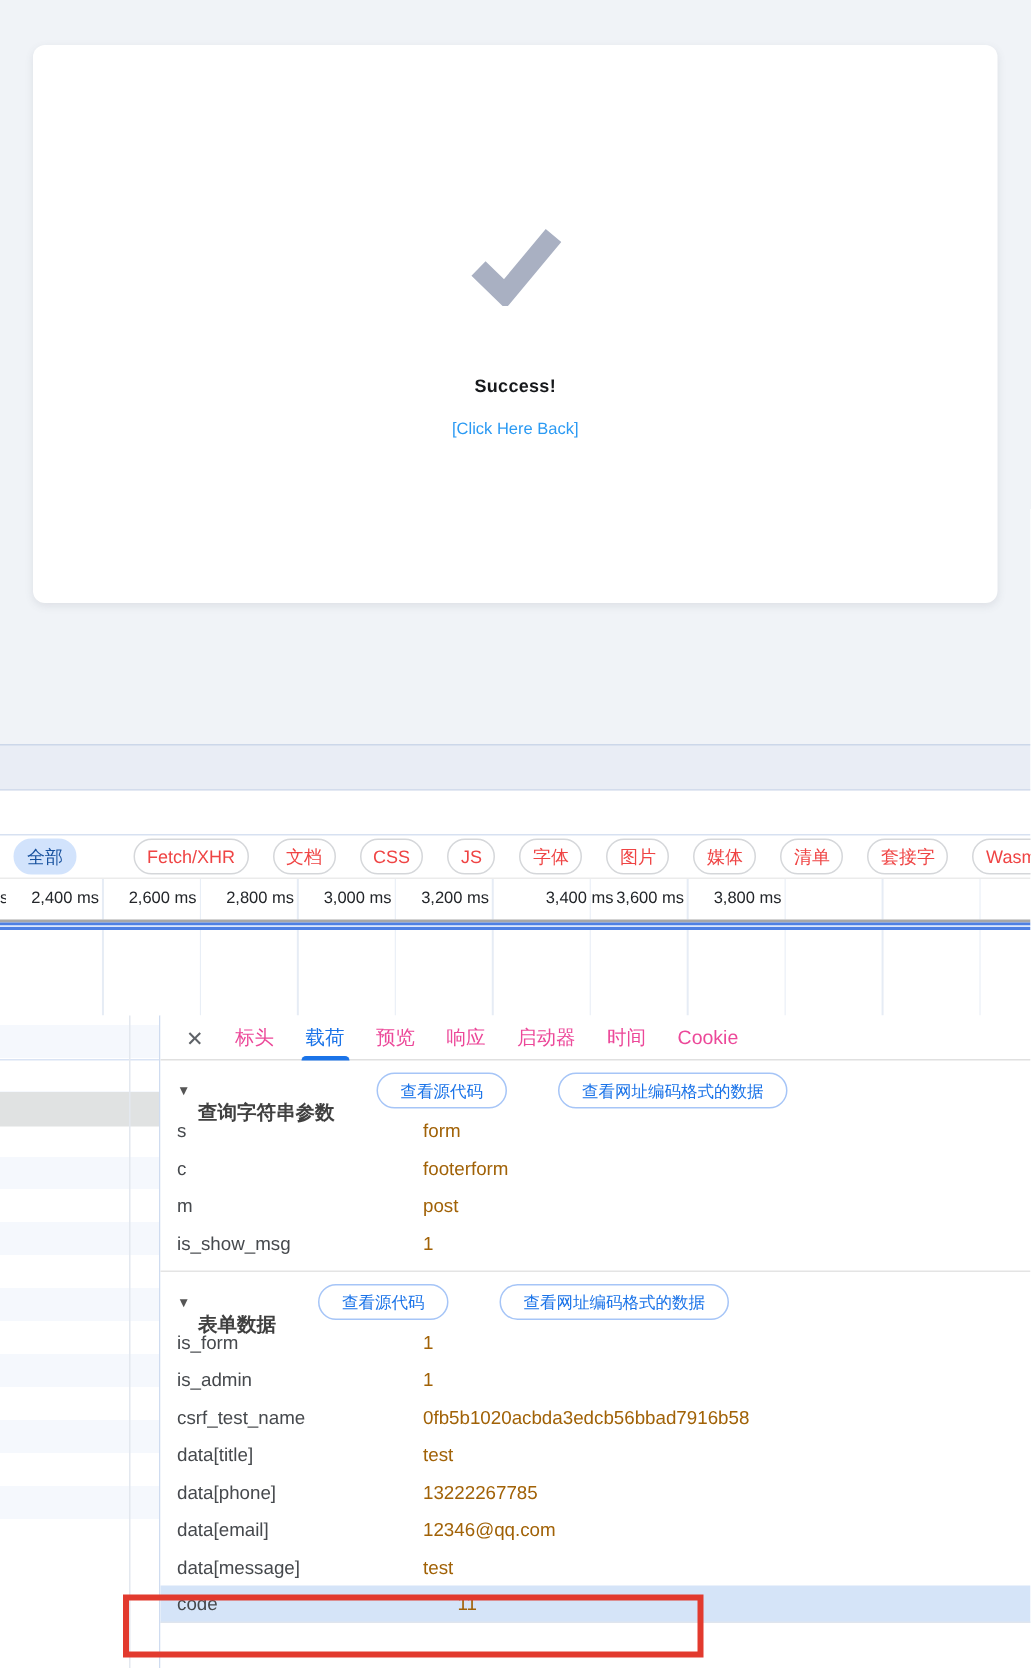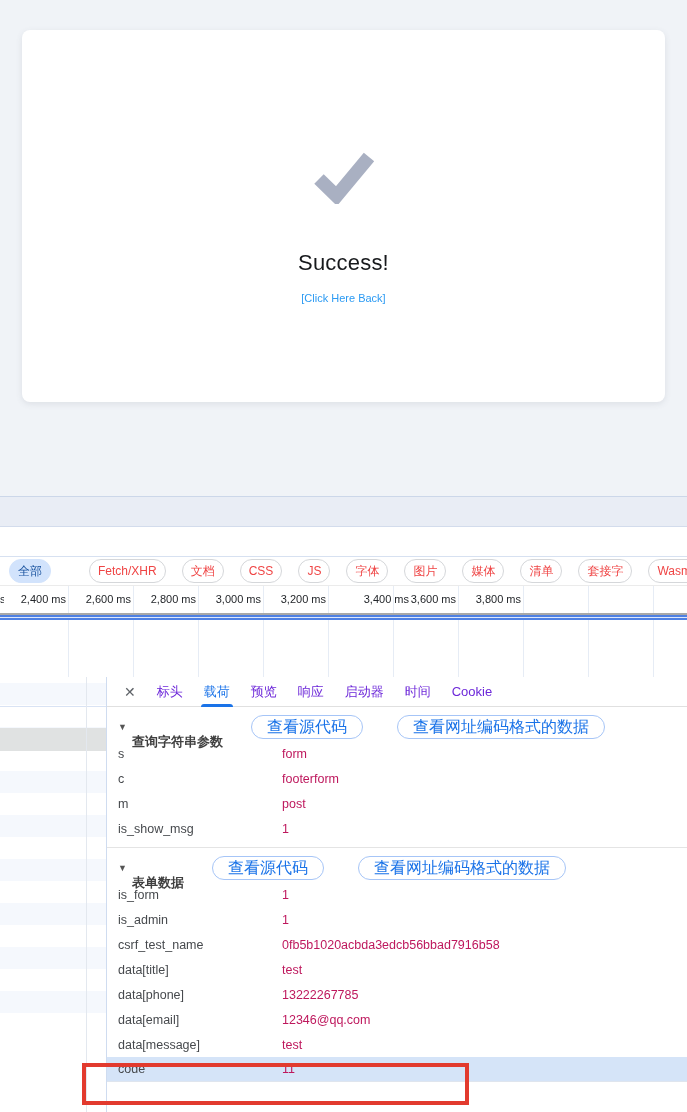--- a/index.html
+++ b/index.html
@@ -9,21 +9,21 @@
     -webkit-font-smoothing:antialiased;
   }
   
   .success-area{position:absolute;top:0;left:0;width:687px;height:496px;background:#f0f3f7;}
   .success-card{
     position:absolute;left:22px;top:30px;width:643px;height:372px;background:#fff;
     border-radius:8px;box-shadow:0 2px 6px rgba(80,90,110,.12);
     display:flex;flex-direction:column;align-items:center;
   }
   .check-icon{margin-top:118px;}
-  .success-title{margin-top:46px;font-size:22px;font-weight:normal;color:#17191c;letter-spacing:.2px;text-align:center;}
+  .success-title{margin-top:46px;font-size:12px;font-weight:bold;color:#17191c;letter-spacing:.2px;text-align:center;}
   .back-link{margin-top:16px;font-size:11px;color:#2b9af3;cursor:pointer;text-decoration:none;}
   .band{position:absolute;top:496px;left:0;width:687px;height:31px;background:#e9edf5;
         border-top:1px solid #ccd7e9;border-bottom:1px solid #d3dcec;box-sizing:border-box;}
   
   .devtools{position:absolute;top:556px;left:0;width:687px;height:556px;background:#fff;
             border-top:1px solid #d7e1f1;box-sizing:border-box;font-size:12.5px;color:#202124;}
   
   .filter-bar{position:absolute;top:0;left:0;right:0;height:29px;display:flex;align-items:center;
               padding-left:9px;gap:16px;border-bottom:1px solid #ebebeb;box-sizing:border-box;}
   .chip{height:22px;display:flex;align-items:center;padding:0 8px;border:1px solid #d5d7da;
@@ -55,36 +55,36 @@
               background:repeating-linear-gradient(180deg,#f5f8fd 0 22px,#ffffff 22px 44px);}
   .rl-rowline{position:absolute;top:29px;left:0;right:0;height:1px;background:#d9e3f4;}
   .rl-selected{position:absolute;top:51px;left:0;right:0;height:23px;background:#e0e2e2;}
   .rl-vline{position:absolute;left:86px;top:0;bottom:0;width:1px;background:#e3e8ef;}
   
   .detail-pane{position:absolute;left:107px;top:0;width:580px;height:100%;background:#fff;}
   .tab-bar{height:30px;display:flex;align-items:center;border-bottom:1px solid #e0e0e0;
            box-sizing:border-box;padding-left:17px;}
   .close-btn{color:#5f6368;font-size:14px;cursor:pointer;line-height:1;}
   .tab{position:relative;height:30px;display:flex;align-items:center;margin-left:21px;
-       font-size:13px;color:#6d28d9;cursor:pointer;white-space:nowrap;}
+       font-size:13px;color:#ec4899;cursor:pointer;white-space:nowrap;}
   .tab.active{color:#1a73e8;}
   .tab-underline{position:absolute;bottom:0;left:-3px;right:-3px;height:3px;background:#1a73e8;
                  border-radius:3px 3px 0 0;}
   .section-header{display:flex;align-items:center;margin-top:6px;height:28px;padding-left:11px;}
   .tri-icon{font-size:9px;color:#555;margin-right:5px;}
   .section-title{font-weight:bold;font-size:13px;color:#404040;white-space:nowrap;margin-top:30px;}
   .pill{margin-left:28px;height:22px;border:1px solid #a6c5f7;border-radius:12px;color:#1a73e8;
-        font-size:16px;display:flex;align-items:center;padding:0 15px;background:#fff;
+        font-size:11px;display:flex;align-items:center;padding:0 15px;background:#fff;
         white-space:nowrap;cursor:pointer;}
   .pill.second{margin-left:34px;}
   .param-row{height:25px;display:flex;align-items:center;padding-left:11px;font-size:12.5px;}
   .param-key{width:164px;color:#46494d;flex:none;}
-  .param-value{color:#be185d;}
+  .param-value{color:#a16207;}
   .section-divider{height:1px;background:#e4e4e4;margin-top:6px;}
-  .param-row.highlight{background:#d5e4f8;border-bottom:1px solid #dfe5ee;box-sizing:border-box;}
+  .param-row.highlight{background:#d5e4f8;border-bottom:1px solid #dfe5ee;box-sizing:border-box;gap:23px;}
   
   .red-annotation{position:absolute;left:82px;top:1063px;width:387px;height:42px;
                   border:4px solid #e23a2e;box-sizing:border-box;z-index:20;}
 </style>
 </head>
 <body>
 
 <div class="success-area">
   <div class="success-card">
     <svg class="check-icon" width="66" height="56" viewBox="0 0 66 56">

